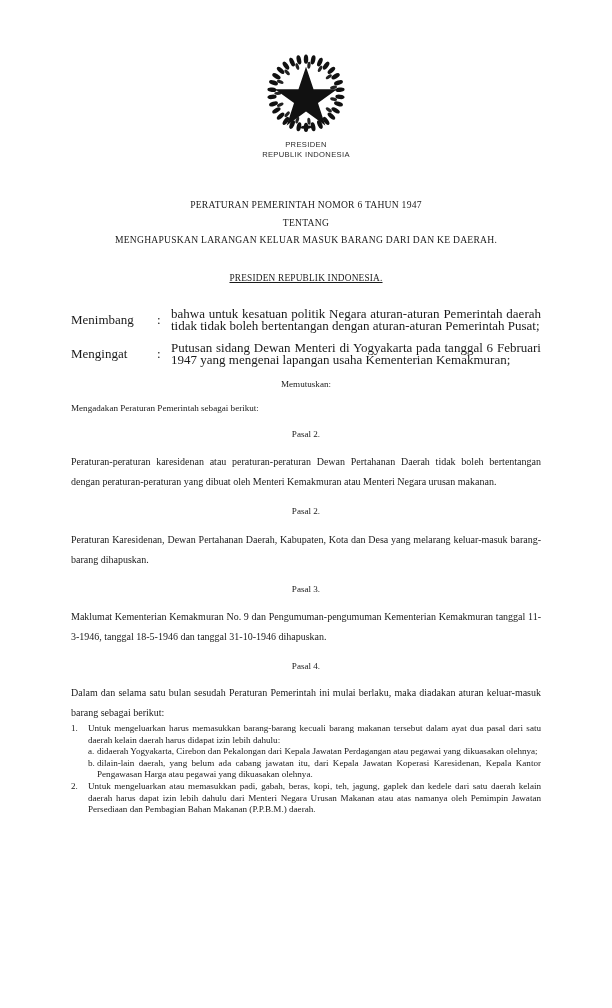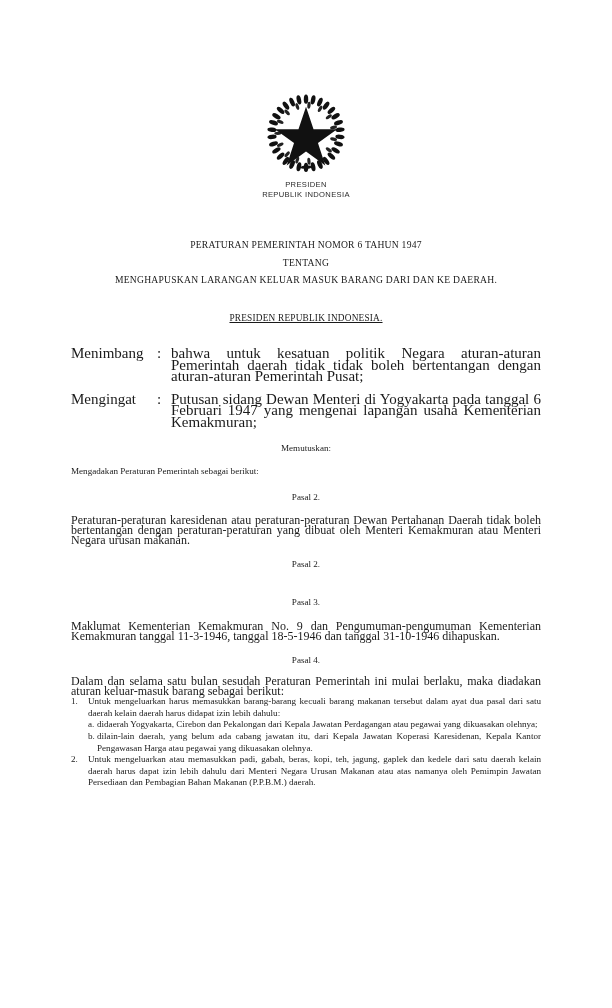--- a/index.html
+++ b/index.html
@@ -14,21 +14,20 @@
     font-family: "Liberation Serif", "DejaVu Serif", serif;
     color: #1a1a1a;
     overflow: hidden;
   }
 
   .page {
     position: absolute;
     inset: 0;
     width: 612px;
     height: 959px;
-    margin-top: 40px;
   }
 
   
   .masthead {
     position: absolute;
     top: 54px;
     left: 0;
     width: 612px;
     text-align: center;
   }
@@ -81,23 +80,23 @@
   
   .body-area {
     position: absolute;
     left: 71px;
     top: 308px;
     width: 470px;
   }
 
   .clause-row {
     display: flex;
-    align-items: flex-start;
+    align-items: center;
     margin-bottom: 11px;
-    font-size: 15px;
+    font-size: 13px;
     line-height: 11.6px;
   }
   .clause-label {
     width: 86px;
     flex: 0 0 86px;
   }
   .clause-colon {
     width: 14px;
     flex: 0 0 14px;
   }
@@ -107,22 +106,22 @@
     text-justify: inter-word;
   }
 
   .centered {
     text-align: center;
     font-size: 9.1px;
     line-height: 11.6px;
   }
 
   .para {
-    font-size: 12px;
-    line-height: 10px;
+    font-size: 10px;
+    line-height: 20px;
     text-align: justify;
     text-justify: inter-word;
   }
   .para-lead {
     font-size: 9.1px;
     line-height: 11.6px;
     text-align: justify;
     text-justify: inter-word;
   }
 
@@ -285,20 +284,21 @@
     <div class="sp-14"></div>
 
     <div class="centered">Pasal 2.</div>
     <div class="sp-12"></div>
     <div class="para">Peraturan-peraturan karesidenan atau peraturan-peraturan Dewan Pertahanan Daerah tidak boleh bertentangan dengan peraturan-peraturan yang dibuat oleh Menteri Kemakmuran atau Menteri Negara urusan makanan.</div>
 
     <div class="sp-14"></div>
 
     <div class="centered">Pasal 2.</div>
     <div class="sp-12"></div>
+    <div class="para">Peraturan Karesidenan, Dewan Pertahanan Daerah, Kabupaten, Kota dan Desa yang melarang keluar-masuk barang-barang dihapuskan.</div>
 
     <div class="sp-14"></div>
 
     <div class="centered">Pasal 3.</div>
     <div class="sp-12"></div>
     <div class="para">Maklumat Kementerian Kemakmuran No. 9 dan Pengumuman-pengumuman Kementerian Kemakmuran tanggal 11-3-1946, tanggal 18-5-1946 dan tanggal 31-10-1946 dihapuskan.</div>
 
     <div class="sp-14"></div>
 
     <div class="centered">Pasal 4.</div>

